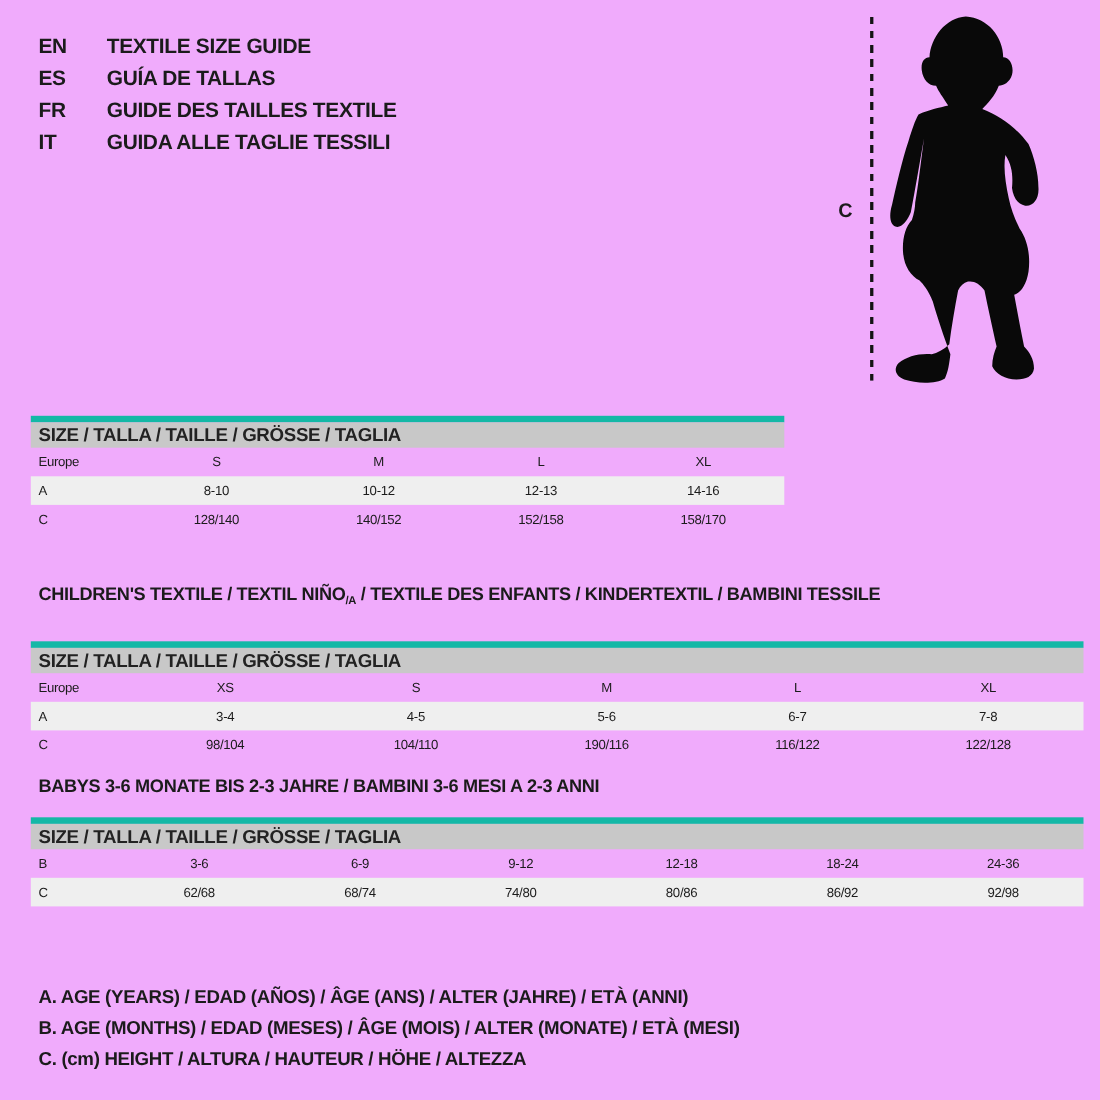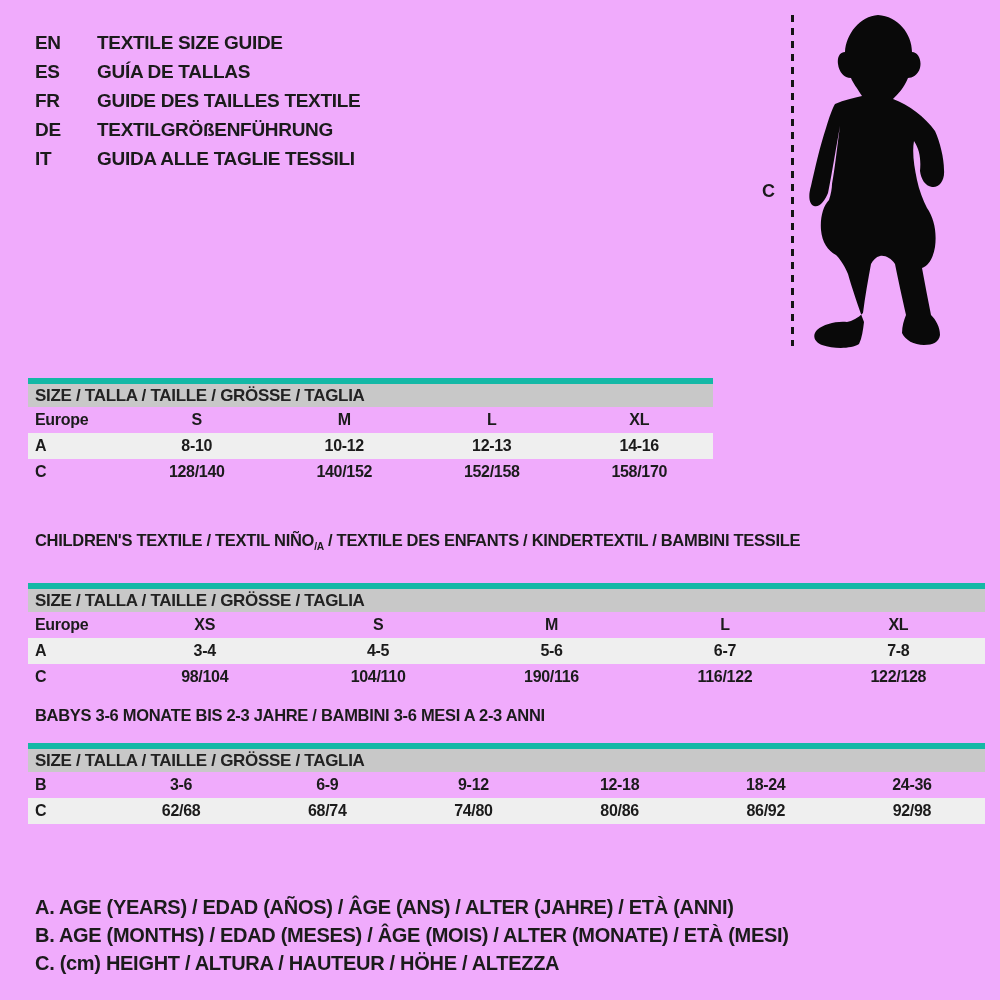--- a/index.html
+++ b/index.html
@@ -25,54 +25,50 @@
 
   
   .size-table { position:absolute; left:28px; }
   .tbl-title { font-size:16.5px; font-weight:700; padding-left:7px; line-height:20px; white-space:nowrap; }
   .tbl-title.two-line { line-height:28px; }
   .tbl-box { border-top:6px solid #14b8a6; }
   .tbl-headbar {
     background:#c8c8c8; height:23px; line-height:23px; padding-left:7px;
     font-size:17px; font-weight:700; color:#222;
   }
-  .trow { display:flex; height:26px; align-items:center; font-size:16px; font-weight:700; }
+  .trow { display:flex; height:26px; align-items:center; font-size:12px; font-weight:400; }
   .trow.shade { background:#efefef; }
   .tlabel { padding-left:7px; }
   .t1 .tlabel { width:95px; }
   .t2 .tlabel { width:90px; }
   .t3 .tlabel { width:80px; }
   .tcell { flex:1; text-align:center; }
   .sub { font-size:0.62em; vertical-align:sub; }
 
   
   .notes { position:absolute; left:35px; top:893px; }
-  .note-line { font-size:20px; font-weight:700; line-height:28px; white-space:nowrap; }
+  .note-line { font-size:17px; font-weight:700; line-height:28px; white-space:nowrap; }
 </style>
 </head>
 <body>
 
 <div class="page">
 
   <div class="lang-block">
     <div class="lang-row">
       <span class="lang-code">EN</span>
       <span class="lang-label">TEXTILE SIZE GUIDE</span>
     </div>
     <div class="lang-row">
       <span class="lang-code">ES</span>
       <span class="lang-label">GUÍA DE TALLAS</span>
     </div>
     <div class="lang-row">
       <span class="lang-code">FR</span>
       <span class="lang-label">GUIDE DES TAILLES TEXTILE</span>
-    </div>
-    <div class="lang-row">
-      <span class="lang-code">DE</span>
-      <span class="lang-label">TEXTILGRÖßENFÜHRUNG</span>
     </div>
     <div class="lang-row">
       <span class="lang-code">IT</span>
       <span class="lang-label">GUIDA ALLE TAGLIE TESSILI</span>
     </div>
   </div>
 
   <div class="dotted-line"></div>
   <div class="c-label">C</div>
   <svg class="silhouette" width="148" height="342" viewBox="0 0 148 342" aria-hidden="true">

